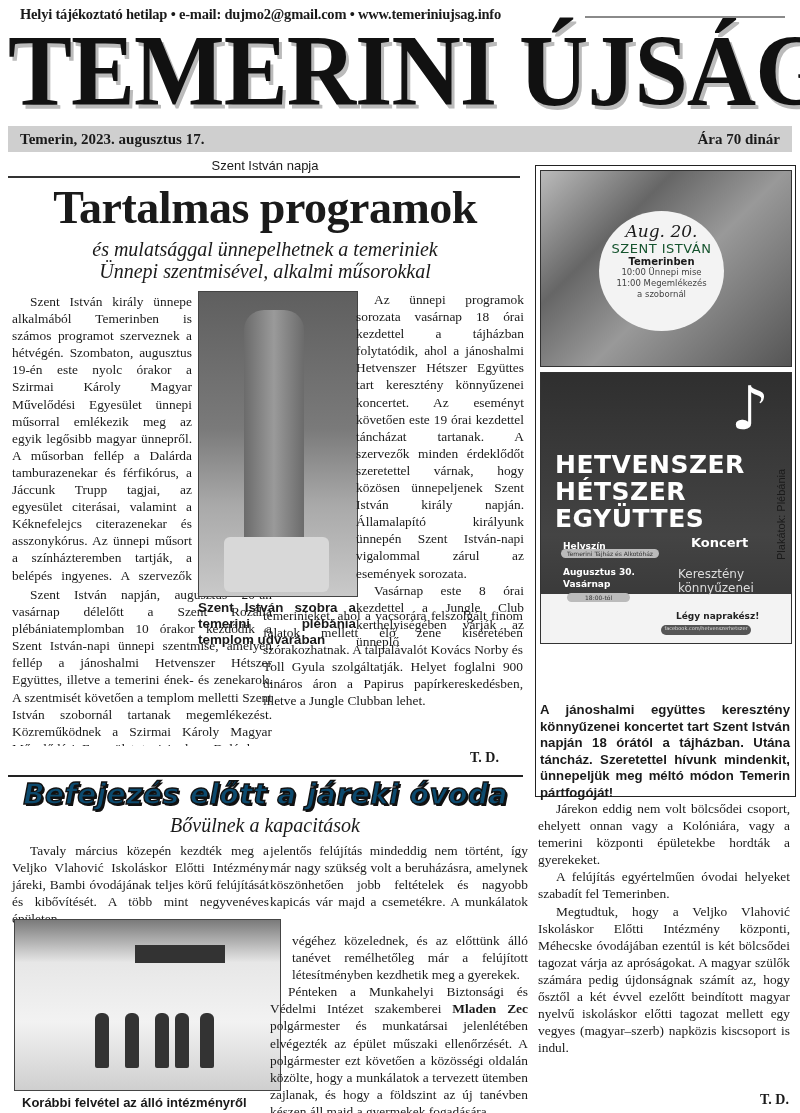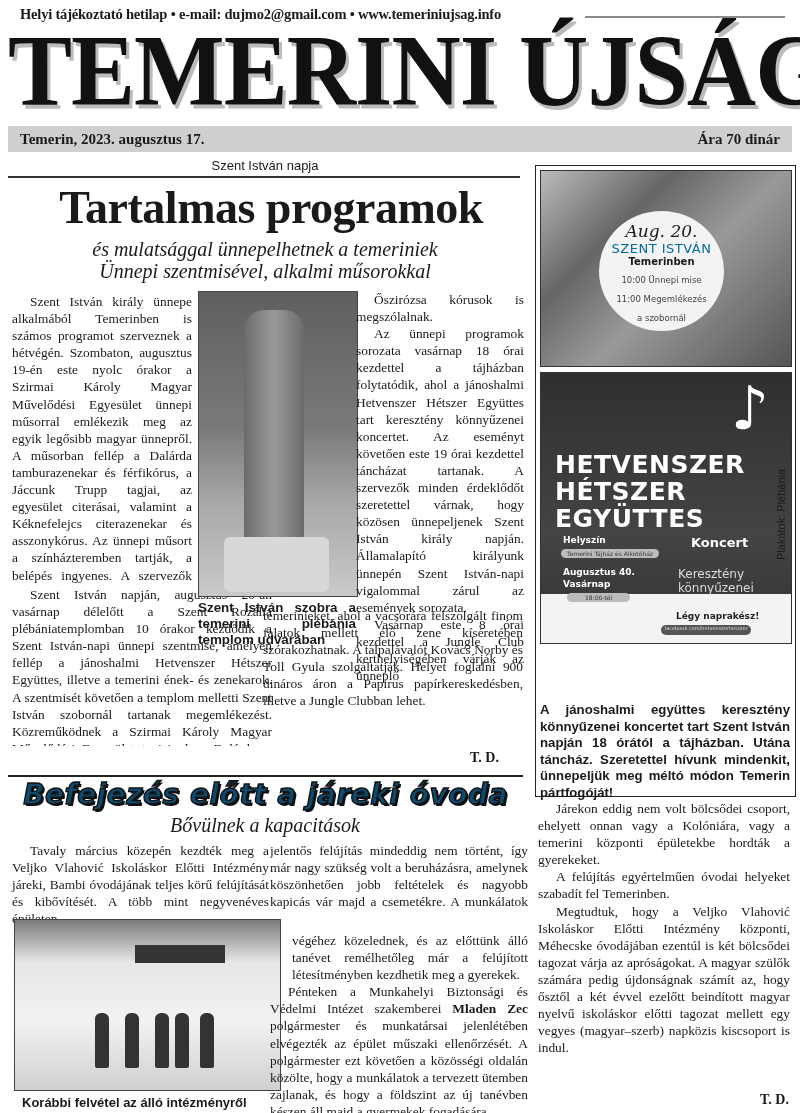--- a/index.html
+++ b/index.html
@@ -5,43 +5,43 @@
   html, body { margin:0; padding:0; background:#fff; }
   body { width:800px; height:1113px; position:relative; overflow:hidden; font-family:"Liberation Serif", serif; color:#1a1a1a; }
   .abs { position:absolute; }
   .topline { left:12px; top:6px; font-size:14.5px; font-weight:bold; font-family:"Liberation Serif", serif; letter-spacing:-0.2px; white-space:nowrap;margin-left:8px; }
   .topline-rule { left:355px; top:16px; width:430px; height:2px; background:#8a8a8a; }
   .masthead { left:8px; top:14px; width:784px; font-family:"Liberation Serif", serif; font-weight:bold; font-size:96px; line-height:110px; letter-spacing:-1px; transform:scaleY(1.05); transform-origin:left top; color:#111; text-shadow:3px 3px 0 #bbb; white-space:nowrap; }
   .infobar { left:8px; top:126px; width:784px; height:26px; background:#cfcfcf; display:flex; align-items:center; justify-content:space-between; padding:0 12px; box-sizing:border-box; font-size:15px; font-weight:bold; font-family:"Liberation Serif", serif; }
   .infobar span:nth-child(2){ margin-left:-40px; }
   .kicker { left:0; top:158px; width:530px; text-align:center; font-family:"Liberation Sans", sans-serif; font-size:13px; }
   .kicker-rule { left:8px; top:176px; width:512px; height:2px; background:#333; }
-  .headline { left:0; top:180px; width:530px; text-align:center; font-size:46px; font-weight:bold; letter-spacing:-0.5px; line-height:56px;margin-left:6px; }
+  .headline { left:0; top:180px; width:530px; text-align:center; font-size:46px; font-weight:bold; letter-spacing:-0.5px; line-height:56px; }
   .deck { left:0; top:238px; width:530px; text-align:center; font-style:italic; font-size:20px; line-height:22px; }
   .col { font-size:13.4px; line-height:17.1px; text-align:justify; }
   .col p { margin:0; text-indent:18px; }
   .col1 { left:12px; top:293px; width:180px; }
   .col1b { left:12px; top:586px; width:180px; }
   .col2 { left:356px; top:291px; width:168px; }
   .col2b { left:263px; top:607px; width:260px; }
   .photo { background:#888; border:1px solid #444; overflow:hidden; }
   .statue { left:198px; top:291px; width:158px; height:304px; background:linear-gradient(180deg,#5f5f5f 0%,#7a7a7a 45%,#a9a9a9 70%,#c9c9c9 100%); }
   .statue .fig { position:absolute; left:45px; top:18px; width:60px; height:240px; background:linear-gradient(90deg,#6b6b6b,#9a9a9a,#6b6b6b); border-radius:20px 20px 4px 4px; }
   .statue .base { position:absolute; left:25px; top:245px; width:105px; height:55px; background:#d8d8d8; border-radius:6px; }
   .caption-sans { font-family:"Liberation Sans", sans-serif; font-weight:bold; font-size:13.4px; line-height:16px; text-align:justify; }
   .cap1 { left:198px; top:600px; width:158px; }
   .sig { font-weight:bold; font-size:14px; }
   .sig1 { left:470px; top:750px; }
   .rule-mid { left:8px; top:775px; width:515px; height:2px; background:#222; }
   .poster1 { left:540px; top:170px; width:250px; height:195px; background:linear-gradient(135deg,#bbb 0%,#666 30%,#999 55%,#555 100%); border:1px solid #333; }
   .poster1 .circle { position:absolute; left:58px; top:40px; width:125px; height:120px; border-radius:50%; background:#f3f3f3; text-align:center; }
   .poster1 .c1 { font-family:"DejaVu Serif", serif; font-style:italic; font-size:17px; margin-top:10px; }
-  .poster1 .c2 { font-family:"DejaVu Sans", sans-serif; font-size:13px; color:#0369a1; letter-spacing:0.5px; }
+  .poster1 .c2 { font-family:"DejaVu Sans", sans-serif; font-size:13px; color:#14532d; letter-spacing:0.5px; }
   .poster1 .c3 { font-family:"DejaVu Sans", sans-serif; font-weight:bold; font-size:10px; }
-  .poster1 .c4 { font-family:"DejaVu Sans", sans-serif; font-size:8.5px; color:#444; line-height:11px;margin-top:8px; }
+  .poster1 .c4 { font-family:"DejaVu Sans", sans-serif; font-size:8.5px; color:#444; line-height:11px; }
   .poster2 { left:540px; top:372px; width:250px; height:270px; background:linear-gradient(180deg,#2f2f2f 0%,#444 60%,#3a3a3a 82%,#f3f3f3 82%); border:1px solid #333; color:#fff; font-family:"DejaVu Sans", sans-serif; }
   .poster2 .note { position:absolute; left:190px; top:0; font-size:60px; color:#fff; line-height:70px; }
   .poster2 .title { position:absolute; left:14px; top:78px; font-weight:bold; font-size:25px; line-height:27px; letter-spacing:0.5px; }
   .poster2 .lbl { position:absolute; font-weight:bold; font-size:9px; }
   .poster2 .pill { position:absolute; background:#bbb; color:#333; border-radius:8px; font-size:6px; padding:1px 6px; }
   .poster2 .koncert { position:absolute; left:150px; top:162px; font-weight:bold; font-size:13px; }
   .poster2 .kk { position:absolute; left:137px; top:152px; font-size:12px; color:#ddd;margin-top:42px; }
   .poster2 .legy { position:absolute; left:135px; top:238px; font-weight:bold; font-size:9px; color:#222; }
   .poster2 .fb { position:absolute; left:120px; top:252px; width:90px; height:10px; background:#555; border-radius:6px; font-size:5px; color:#ddd; text-align:center; }
   .credit { left:775px; top:560px; transform:rotate(-90deg); transform-origin:left top; font-family:"Liberation Sans", sans-serif; font-size:11px; white-space:nowrap; }
@@ -85,21 +85,20 @@
   <p style="width:260px;">Szent István napján, augusztus 20-án vasárnap délelőtt a Szent Rozália plébániatemplomban 10 órakor kezdődik a Szent István-napi ünnepi szentmise, amelyen fellép a jánoshalmi Hetvenszer Hétszer Együttes, illetve a temerini ének- és zenekarok. A szentmisét követően a templom melletti Szent István szobornál tartanak megemlékezést. Közreműködnek a Szirmai Károly Magyar Művelődési Egyesület tagjai, de a Dalárda, a Juventus és az</p>
 </div>
 
 <div class="abs photo statue">
   <div class="fig"></div>
   <div class="base"></div>
 </div>
 <div class="abs caption-sans cap1">Szent István szobra a temerini plébánia templom udvarában</div>
 
 <div class="abs col col2">
-  <p>Őszirózsa kórusok is megszólalnak.</p>
   <p>Az ünnepi programok sorozata vasárnap 18 órai kezdettel a tájházban folytatódik, ahol a jánoshalmi Hetvenszer Hétszer Együttes tart keresztény könnyűzenei koncertet. Az eseményt követően este 19 órai kezdettel táncházat tartanak. A szervezők minden érdeklődőt szeretettel várnak, hogy közösen ünnepeljenek Szent István király napján. Államalapító királyunk ünnepén Szent István-napi vigalommal zárul az események sorozata.</p>
   <p>Vasárnap este 8 órai kezdettel a Jungle Club kerthelyiségében várják az ünneplő</p>
 </div>
 <div class="abs col col2b">
   <p style="text-indent:0">temerinieket, ahol a vacsorára felszolgált finom falatok mellett élő zene kíséretében szórakozhatnak. A talpalávalót Kovács Norby és Toll Gyula szolgáltatják. Helyet foglalni 900 dináros áron a Papirus papírkereskedésben, illetve a Jungle Clubban lehet.</p>
 </div>
 <div class="abs sig sig1">T. D.</div>
 <div class="abs rule-mid"></div>
 
 <div class="abs sidebox-frame"></div>
@@ -114,23 +113,23 @@
   </div>
 </div>
 
 <div class="abs poster2">
   <div class="note">♪</div>
   <div class="title">
     <div>HETVENSZER</div>
     <div>HÉTSZER</div>
     <div>EGYÜTTES</div>
   </div>
-  <div class="lbl" style="left:22px;top:162px;">Helyszín</div>
+  <div class="lbl" style="left:22px;top:168px;">Helyszín</div>
   <div class="pill" style="left:20px;top:176px;">Temerini Tájház és Alkotóház</div>
-  <div class="lbl" style="left:22px;top:194px;">Augusztus 40.</div>
+  <div class="lbl" style="left:22px;top:194px;">Augusztus 30.</div>
   <div class="lbl" style="left:22px;top:206px;">Vasárnap</div>
   <div class="pill" style="left:26px;top:220px;padding:1px 18px;">18:00-tól</div>
   <div class="kk">Keresztény könnyűzenei</div>
   <div class="koncert">Koncert</div>
   <div class="legy">Légy naprakész!</div>
   <div class="fb">facebook.com/hetvenszerhetszer</div>
 </div>
 <div class="abs credit">Plakátok: Plébánia</div>
 <div class="abs sidebox-cap">A jánoshalmi együttes keresztény könnyűzenei koncertet tart Szent István napján 18 órától a tájházban. Utána táncház. Szeretettel hívunk mindenkit, ünnepeljük meg méltó módon Temerin pártfogóját!</div>
 

